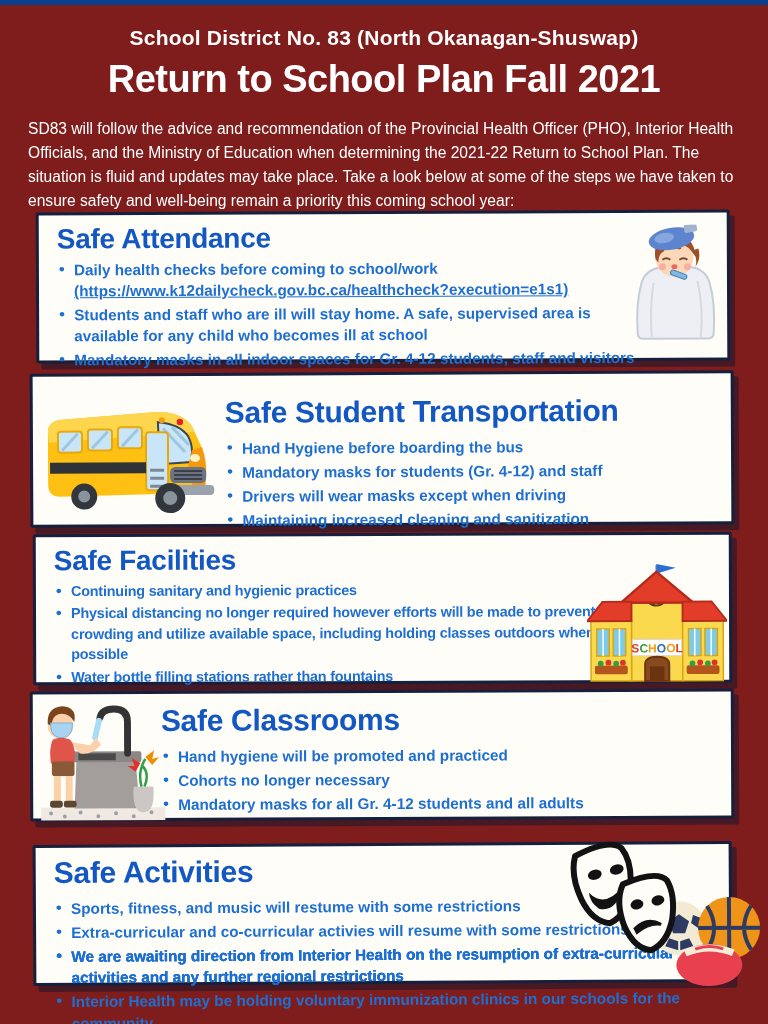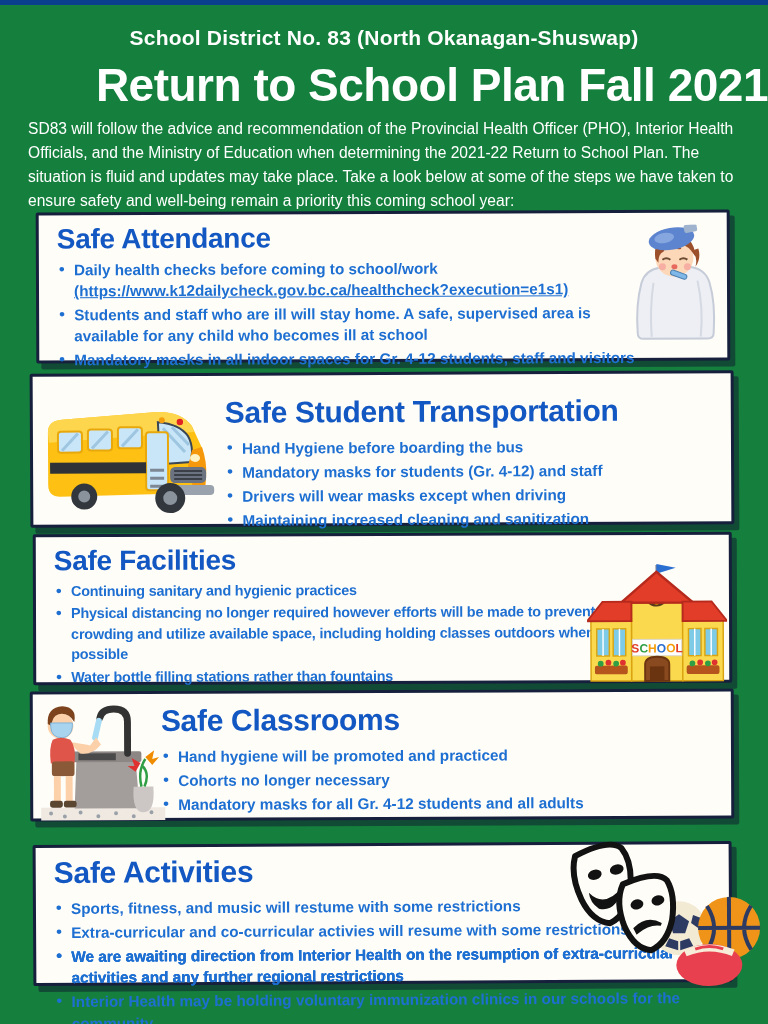--- a/index.html
+++ b/index.html
@@ -1,31 +1,31 @@
 <!DOCTYPE html>
 <html><head>
 <meta charset="utf-8">
 <style>
   * { margin:0; padding:0; box-sizing:border-box; }
   html,body { width:768px; }
   body { font-family:"Liberation Sans","DejaVu Sans",sans-serif; }
   .poster {
     position:relative; width:768px; height:1024px;
-    background:#15803d; overflow:hidden;
+    background:#7f1d1d; overflow:hidden;
   }
   .top-strip { position:absolute; top:0; left:0; width:768px; height:5px; background:#0a3f8e; }
 
   
   .district {
     position:absolute; top:26px; left:0; width:768px; text-align:center;
     color:#fff; font-size:21px; font-weight:bold; letter-spacing:0.2px;
   }
   .main-title {
-    position:absolute; top:58px; left:0; width:768px; text-align:right;
-    color:#fff; font-size:46px; font-weight:800; letter-spacing:-0.5px;
+    position:absolute; top:58px; left:0; width:768px; text-align:center;
+    color:#fff; font-size:38px; font-weight:800; letter-spacing:-0.5px;
   }
   .intro {
     position:absolute; top:117px; left:28px; width:716px;
     color:#fff; font-size:15.6px; font-weight:normal; line-height:1.53;
   }
 
   
   .card {
     position:absolute; background:#fffdf8;
     border:3px solid #16203c; border-radius:2px;

